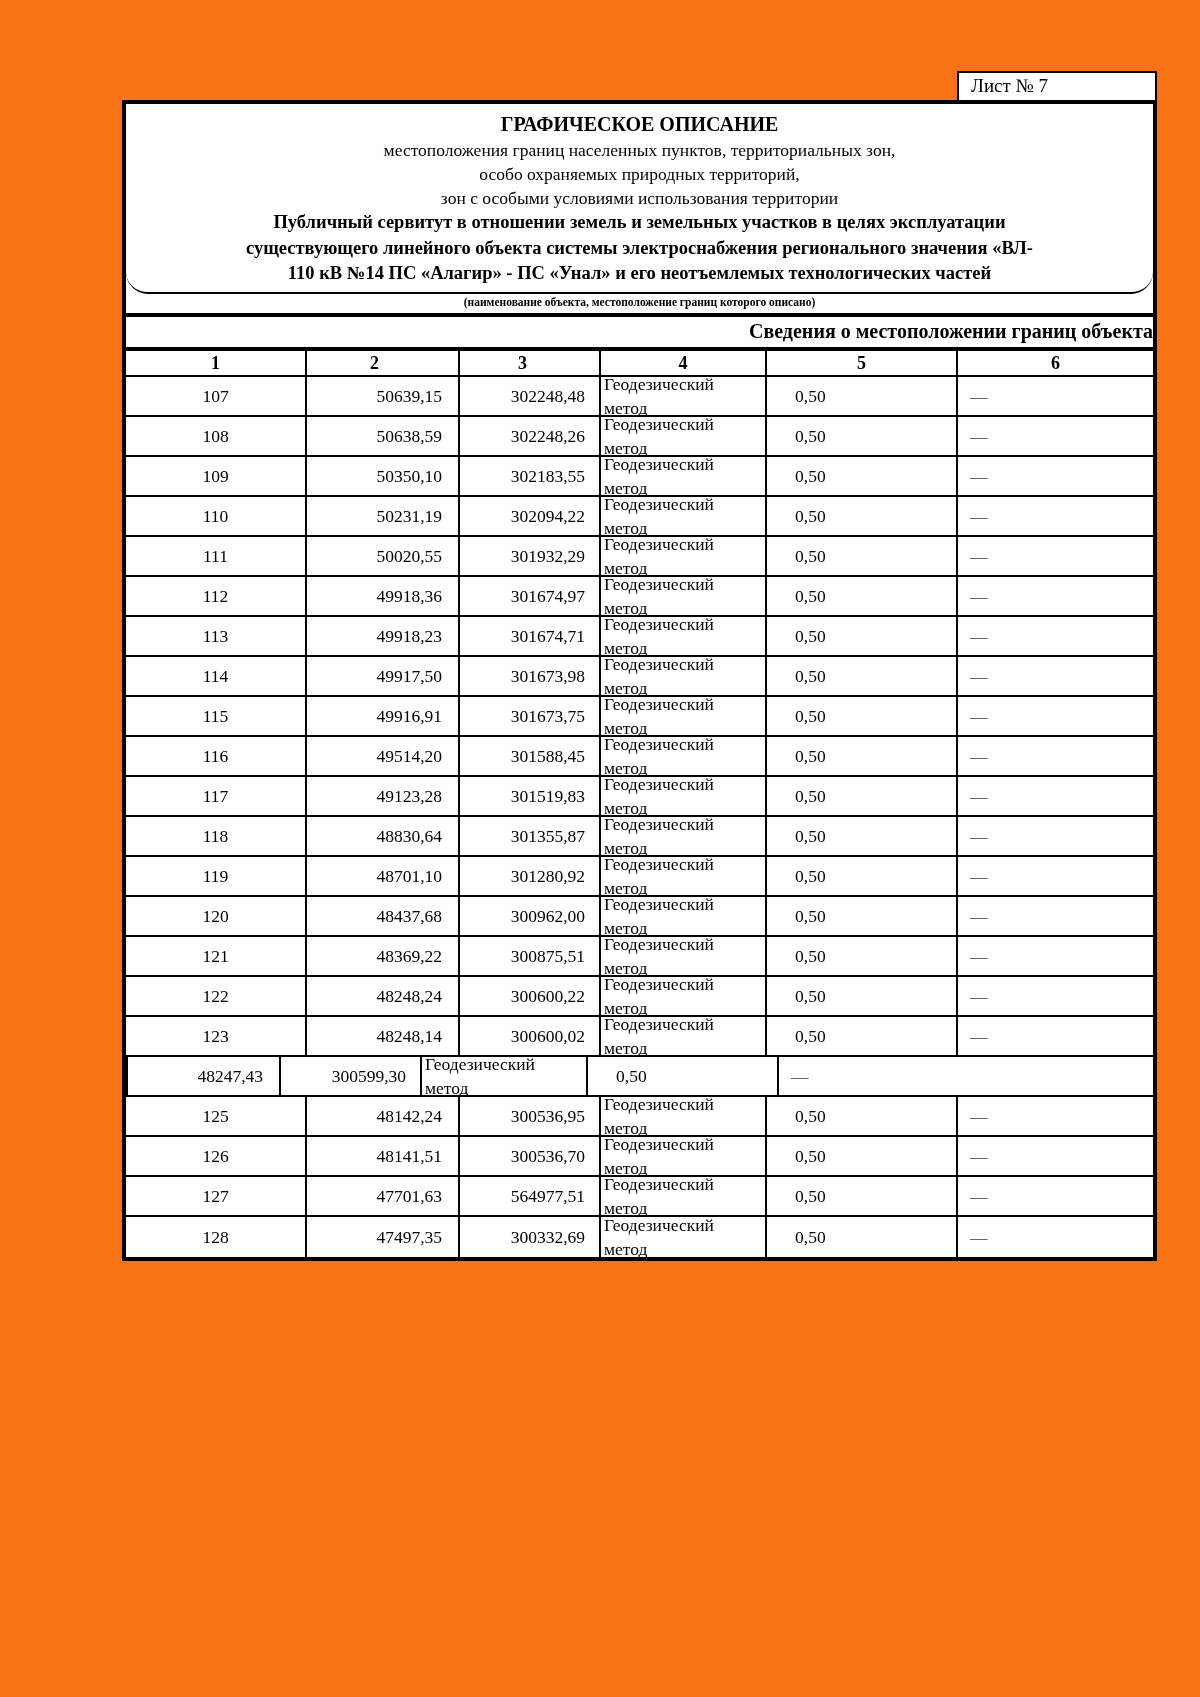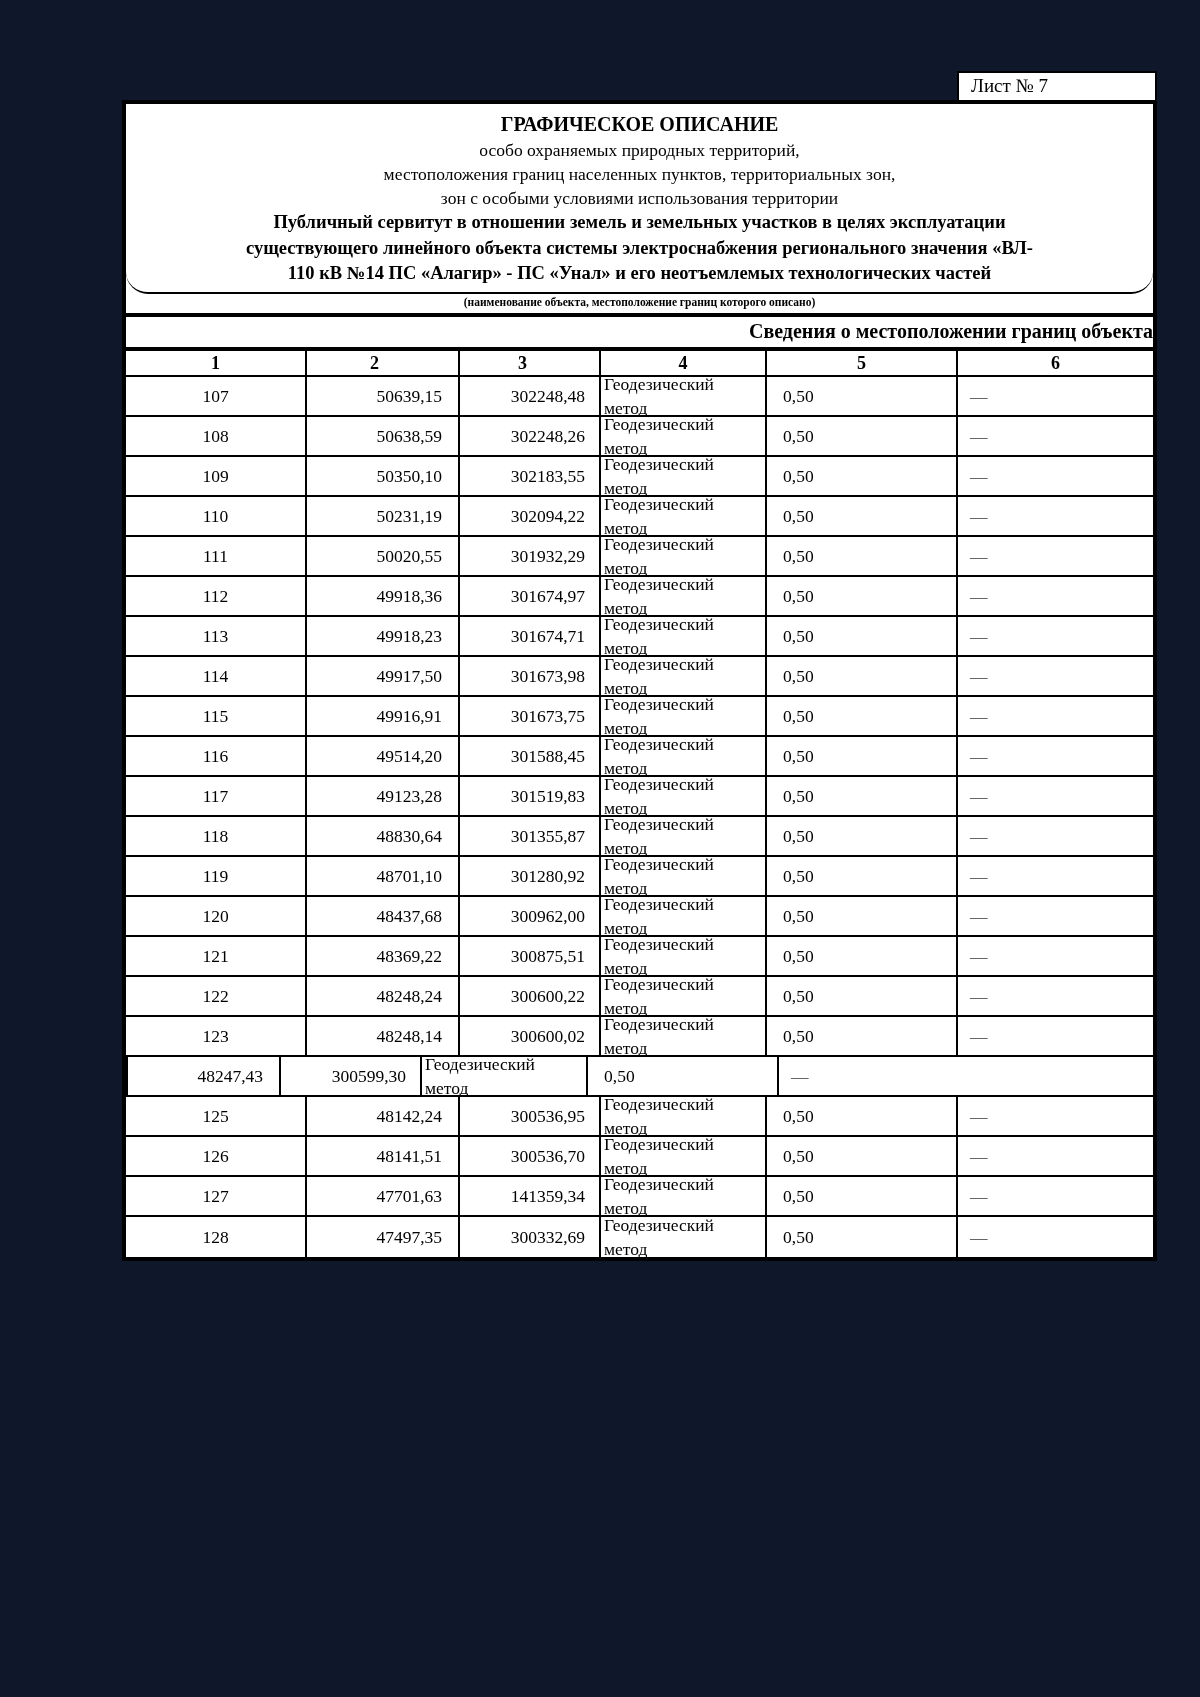--- a/index.html
+++ b/index.html
@@ -1,21 +1,21 @@
 <!DOCTYPE html>
 <html><head>
 <meta charset="utf-8">
 <style>
   * { margin: 0; padding: 0; box-sizing: border-box; }
   html, body { background: #ffffff; }
   .page {
     position: relative;
     width: 1200px;
     height: 1697px;
-    background: #0f172a;
+    background: #f97316;
     color: #000;
     font-family: "Liberation Serif", "DejaVu Serif", serif;
     overflow: hidden;
   }
   
   .sheet-box {
     position: absolute;
     left: 957px;
     top: 71px;
     width: 200px;
@@ -98,39 +98,39 @@
   .trow:last-child { border-bottom: none; }
   .cell {
     display: flex;
     align-items: center;
     overflow: hidden;
   }
   .c1 { width: 179px; justify-content: center; }
   .c2 { width: 153px; border-left: 2px solid #000; justify-content: flex-end; padding-right: 16px; }
   .c3 { width: 141px; border-left: 2px solid #000; justify-content: flex-end; padding-right: 14px; }
   .c4 { width: 166px; border-left: 2px solid #000; justify-content: flex-start; padding: 0 4px 0 3px; line-height: 24px; }
-  .c5 { width: 191px; border-left: 2px solid #000; justify-content: flex-start; padding-left: 16px; }
+  .c5 { width: 191px; border-left: 2px solid #000; justify-content: flex-start; padding-left: 28px; }
   .c6 { width: 197px; border-left: 2px solid #000; justify-content: flex-start; padding-left: 12px; color: #4a4a4a; }
   .c4 span { display: block; }
 </style>
 </head>
 <body>
 
 <div class="page">
 
   <div class="sheet-box">
     <span>Лист № 7</span>
   </div>
 
   <div class="main-box">
 
     <div class="title-block">
       <div class="doc-title">ГРАФИЧЕСКОЕ ОПИСАНИЕ</div>
+      <div class="subtitle-line">местоположения границ населенных пунктов, территориальных зон,</div>
       <div class="subtitle-line">особо охраняемых природных территорий,</div>
-      <div class="subtitle-line">местоположения границ населенных пунктов, территориальных зон,</div>
       <div class="subtitle-line">зон с особыми условиями использования территории</div>
       <div class="object-name-block">
         <div class="object-name-line">Публичный сервитут в отношении земель и земельных участков в целях эксплуатации</div>
         <div class="object-name-line">существующего линейного объекта системы электроснабжения регионального значения «ВЛ-</div>
         <div class="object-name-line">110 кВ №14 ПС «Алагир» - ПС «Унал» и его неотъемлемых технологических частей</div>
       </div>
     </div>
 
     <div class="caption-row">(наименование объекта, местоположение границ которого описано)</div>
 
@@ -341,21 +341,21 @@
             <div class="cell c3">300536,70</div>
             <div class="cell c4">
               <span>Геодезический метод</span>
             </div>
             <div class="cell c5">0,50</div>
             <div class="cell c6">—</div>
           </div>
           <div class="trow">
             <div class="cell c1">127</div>
             <div class="cell c2">47701,63</div>
-            <div class="cell c3">141359,34</div>
+            <div class="cell c3">564977,51</div>
             <div class="cell c4">
               <span>Геодезический метод</span>
             </div>
             <div class="cell c5">0,50</div>
             <div class="cell c6">—</div>
           </div>
           <div class="trow">
             <div class="cell c1">128</div>
             <div class="cell c2">47497,35</div>
             <div class="cell c3">300332,69</div>

